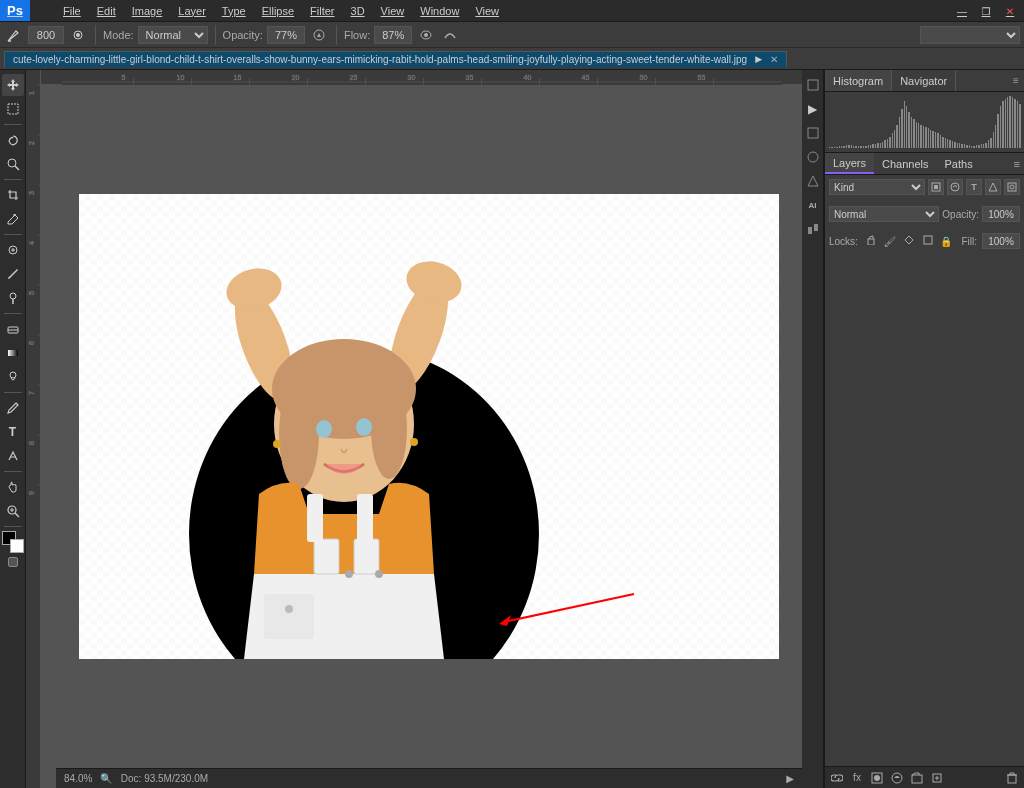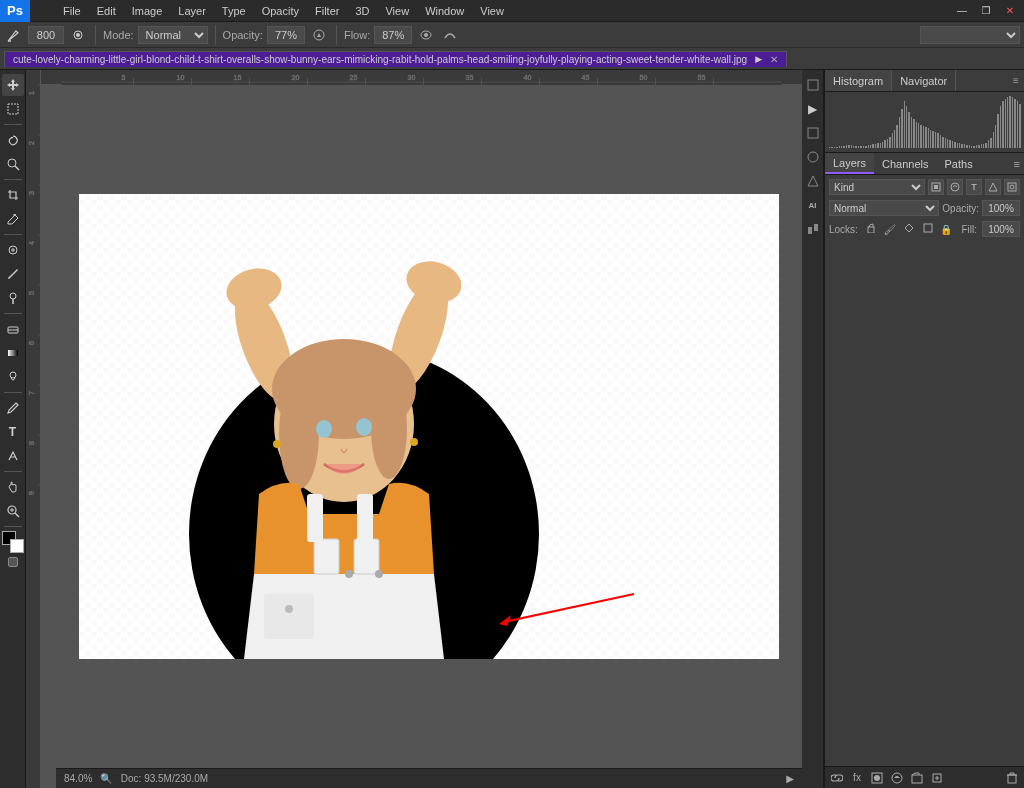--- a/index.html
+++ b/index.html
@@ -1,21 +1,22 @@
 <!DOCTYPE html>
 <html><head>
   <meta charset="utf-8">
   <style>
     * { margin: 0; padding: 0; box-sizing: border-box; }
     body { width: 1024px; height: 788px; background: #3c3c3c; font-family: 'Arial', sans-serif; font-size: 11px; color: #ccc; overflow: hidden; }
 
     
     #menu-bar {
-      width: 100%; height: 22px; background: #2b2b2b; display: flex; align-items: center;
+      width: 100%; height: 22px; background: #2b2b2b; display: flex; align-items: flex-end;
       border-bottom: 1px solid #1a1a1a;
+      text-decoration: underline;
     }
     #menu-bar .ps-logo { width: 30px; height: 22px; background: #1473e6; display: flex; align-items: center; justify-content: center; color: white; font-weight: bold; font-size: 13px; flex-shrink: 0; }
     #menu-bar .menu-items { display: flex; align-items: center; height: 100%; margin-left: 25px; }
     #menu-bar .menu-item { padding: 0 8px; height: 100%; display: flex; align-items: center; cursor: pointer; color: #ccc; font-size: 11px; }
 
     
     #toolbar {
       width: 100%; height: 26px; background: #3c3c3c; display: flex; align-items: center;
       border-bottom: 1px solid #2a2a2a; padding: 0 4px; gap: 4px;
     }
@@ -25,21 +26,21 @@
     .toolbar-input { background: #4a4a4a; border: 1px solid #555; color: #ccc; font-size: 11px; height: 18px; width: 40px; padding: 0 3px; text-align: center; }
     .toolbar-divider { width: 1px; height: 20px; background: #555; margin: 0 3px; }
     .toolbar-btn { width: 20px; height: 20px; background: none; border: none; color: #ccc; cursor: pointer; display: flex; align-items: center; justify-content: center; font-size: 12px; }
     .workspace-select { background: #4a4a4a; border: 1px solid #555; color: #ccc; font-size: 11px; height: 18px; padding: 0 3px; margin-left: auto; }
 
     
     #file-tab {
       width: 100%; height: 22px; background: #3c3c3c; display: flex; align-items: center;
       border-bottom: 1px solid #1a1a1a; padding: 0 4px;
     }
-    .file-tab-item { background: #4c1d95; border: 1px solid #555; border-bottom: none; padding: 2px 8px; font-size: 10px; color: #ccc; display: flex; align-items: center; gap: 4px; cursor: pointer; }
+    .file-tab-item { background: #0c4a6e; border: 1px solid #555; border-bottom: none; padding: 2px 8px; font-size: 10px; color: #ccc; display: flex; align-items: center; gap: 4px; cursor: pointer; }
 
     
     #main-layout { display: flex; width: 100%; height: calc(788px - 22px - 26px - 22px); }
 
     
     #left-panel { width: 26px; background: #2d2d2d; border-right: 1px solid #1a1a1a; display: flex; flex-direction: column; align-items: center; padding-top: 4px; gap: 2px; flex-shrink: 0; }
     .tool-btn { width: 22px; height: 22px; background: none; border: none; color: #ccc; cursor: pointer; display: flex; align-items: center; justify-content: center; font-size: 12px; border-radius: 2px; }
     .tool-btn.active { background: #444; }
     .tool-divider { width: 18px; height: 1px; background: #555; margin: 2px 0; }
 
@@ -79,21 +80,21 @@
     .panel-tab.active { background: #444; }
     .panel-close { margin-left: auto; width: 16px; height: 16px; display: flex; align-items: center; justify-content: center; cursor: pointer; color: #999; font-size: 10px; }
     .histogram-graph { height: 60px; background: #3c3c3c; display: flex; align-items: flex-end; padding: 4px; gap: 1px; }
     .hist-bar { background: #888; flex: 1; }
 
     
     #layers-panel { flex: 1; background: #3c3c3c; display: flex; flex-direction: column; overflow: hidden; }
     .layers-tabs { display: flex; align-items: center; background: #3c3c3c; border-bottom: 1px solid #1a1a1a; height: 22px; }
     .layer-tab { padding: 0 8px; height: 100%; display: flex; align-items: center; font-size: 11px; color: #ccc; cursor: pointer; }
     .layer-tab.active { background: #444; border-bottom: 2px solid #8b5cf6; }
-    .layers-controls { padding: 4px; display: flex; flex-direction: column; gap: 5px; }
+    .layers-controls { padding: 4px; display: flex; flex-direction: column; gap: 11px; }
     .layers-row { display: flex; align-items: center; gap: 3px; }
     .layer-select { background: #4a4a4a; border: 1px solid #555; color: #ccc; font-size: 10px; height: 16px; flex: 1; }
     .layer-icon-btn { width: 16px; height: 16px; background: #4a4a4a; border: 1px solid #555; color: #ccc; font-size: 9px; cursor: pointer; display: flex; align-items: center; justify-content: center; }
     .opacity-input { background: #4a4a4a; border: 1px solid #555; color: #ccc; font-size: 10px; height: 16px; width: 35px; text-align: center; }
     .lock-btn { width: 16px; height: 16px; background: none; border: none; color: #aaa; font-size: 10px; cursor: pointer; }
 
     
     .layer-item { display: flex; align-items: center; height: 32px; padding: 0 4px; gap: 3px; cursor: pointer; border-bottom: 1px solid #1a1a1a; }
     .layer-item.active { background: #2c5f8a; }
     .layer-eye { width: 14px; height: 14px; display: flex; align-items: center; justify-content: center; cursor: pointer; color: #ccc; font-size: 10px; }
@@ -113,21 +114,21 @@
 <body>
 
 <div id="menu-bar">
   <div class="ps-logo">Ps</div>
   <div class="menu-items">
     <div class="menu-item">File</div>
     <div class="menu-item">Edit</div>
     <div class="menu-item">Image</div>
     <div class="menu-item">Layer</div>
     <div class="menu-item">Type</div>
-    <div class="menu-item">Opacity</div>
+    <div class="menu-item">Ellipse</div>
     <div class="menu-item">Filter</div>
     <div class="menu-item">3D</div>
     <div class="menu-item">View</div>
     <div class="menu-item">Window</div>
     <div class="menu-item">View</div>
   </div>
   <div style="margin-left:auto; display:flex; align-items:center; padding-right:4px; gap:4px;">
     <div class="toolbar-btn" style="font-size:10px;">—</div>
     <div class="toolbar-btn" style="font-size:10px;">❐</div>
     <div class="toolbar-btn" style="font-size:10px; color:#ff5555;">✕</div>

